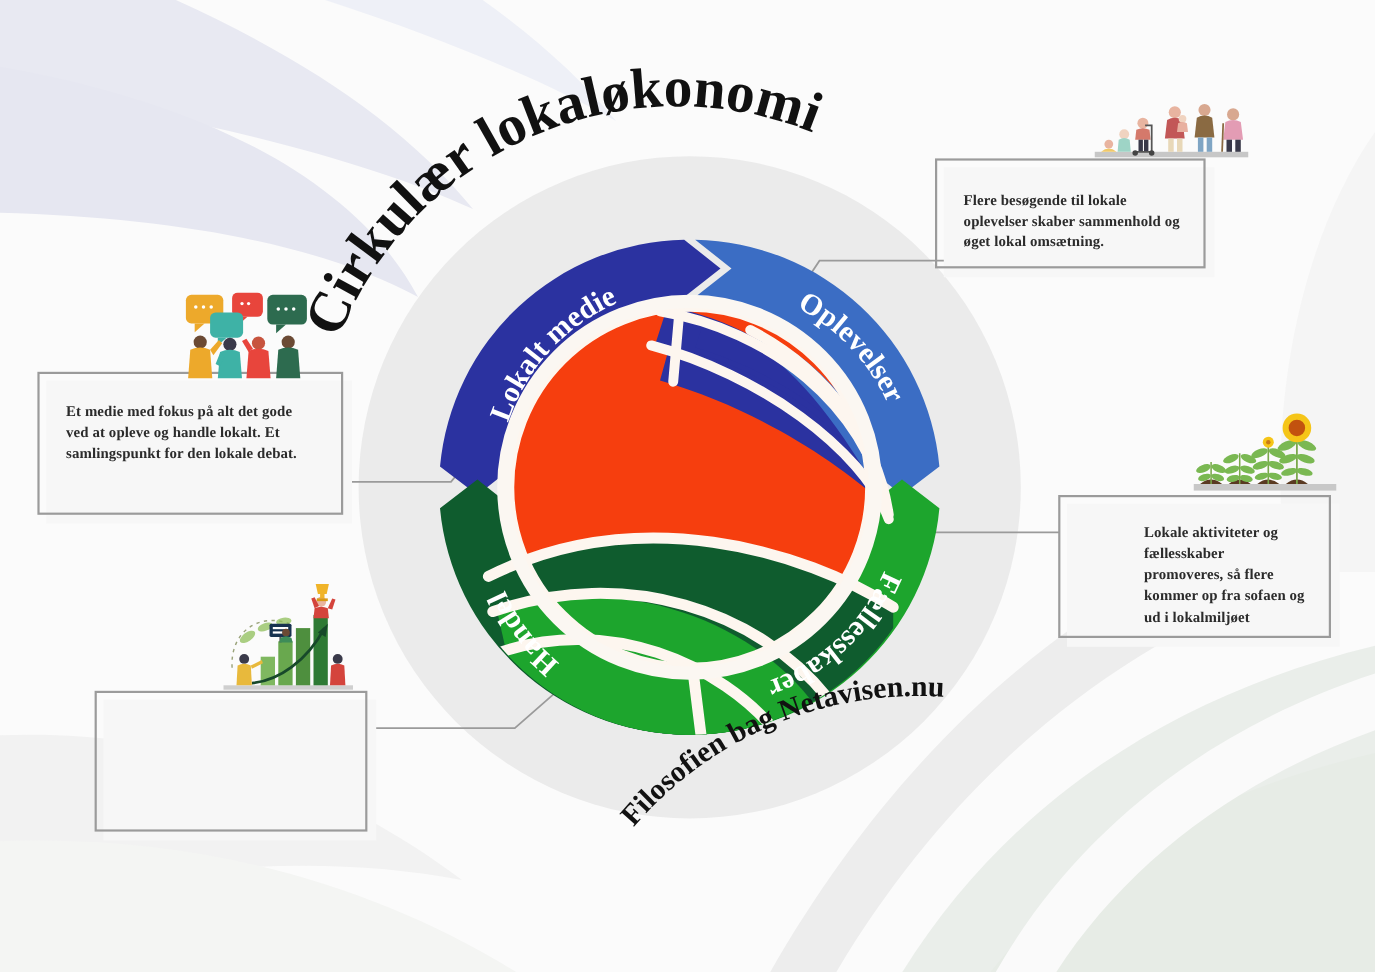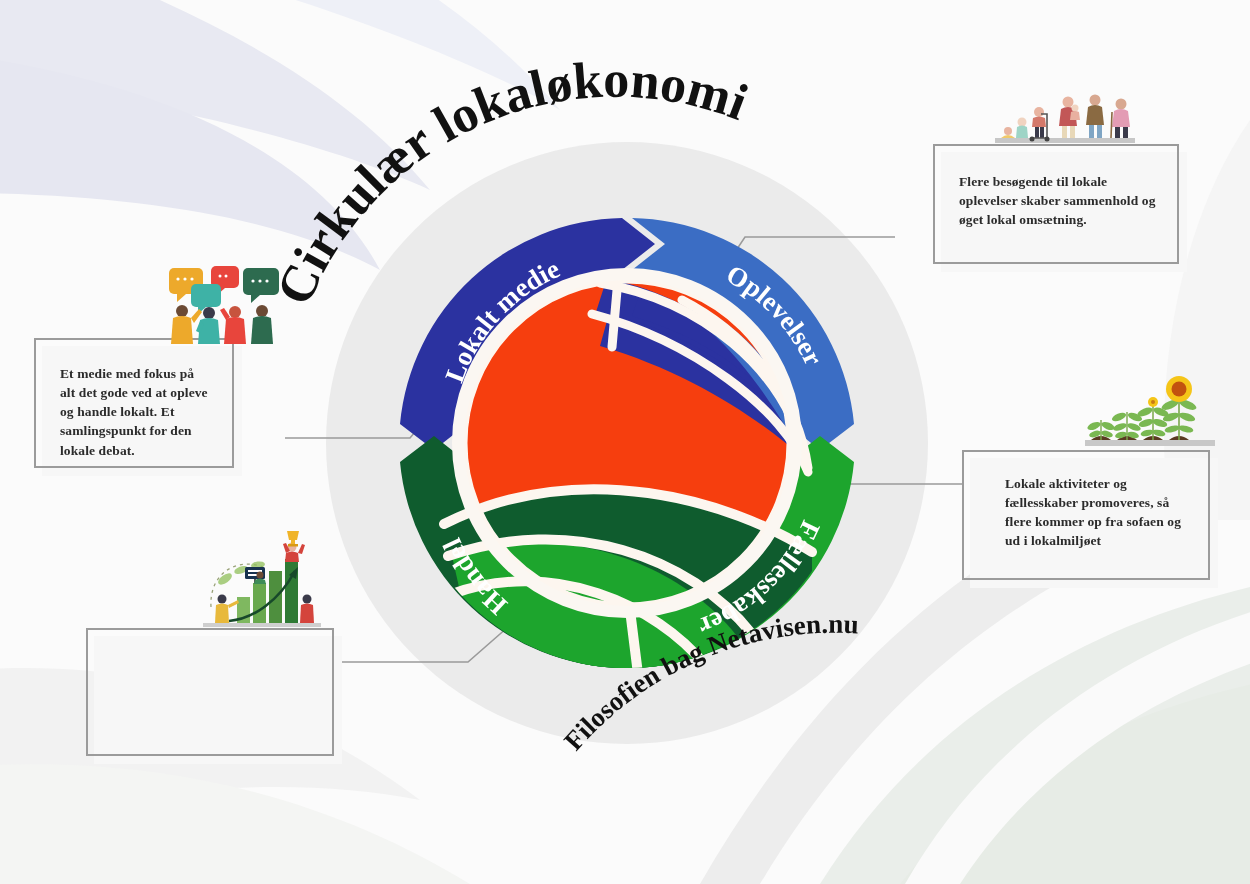--- a/index.html
+++ b/index.html
@@ -226,21 +226,21 @@
 
     <text font-family="Liberation Serif, serif" font-weight="bold" font-size="52" fill="#111111">
       <textPath href="#arcTitle" startOffset="50%" text-anchor="middle">Cirkulær lokaløkonomi</textPath>
     </text>
 
     <text font-family="Liberation Serif, serif" font-weight="bold" font-size="27" fill="#111111">
       <textPath href="#arcCaption" startOffset="50%" text-anchor="middle">Filosofien bag Netavisen.nu</textPath>
     </text>
   </svg>
 
-  <div class="callout" style="left:34px; top:338px; width:200px; height:130px;">
+  <div class="callout" style="left:34px; top:338px; width:278px; height:130px;">
     <div class="callout-card"></div>
     <div class="callout-frame"></div>
     <div class="callout-text" style="padding:26px 24px 0 26px;">Et medie med fokus på alt det gode ved at opleve og handle lokalt. Et samlingspunkt for den lokale debat.</div>
   </div>
 
   <div class="illo" style="left:165px; top:266px;">
     <svg width="118" height="78" viewBox="0 0 118 78">
 
       <rect x="4" y="2" width="34" height="26" rx="5" fill="#eda92b"></rect>
       <path d="M 12,28 L 12,36 L 21,28 Z" fill="#eda92b"></path>
@@ -274,21 +274,21 @@
         <path d="M 61,53 q 9,-4 18,0 l 2,25 l -22,0 Z" fill="#e8453c"></path>
         <path d="M 61,54 l -6,-10 l 4,-2 l 6,9 Z" fill="#e8453c"></path>
       </g>
       <g>
         <circle cx="97" cy="45" r="6" fill="#6b4a34"></circle>
         <path d="M 88,52 q 9,-4 18,0 l 2,26 l -22,0 Z" fill="#2d6b4f"></path>
       </g>
     </svg>
   </div>
 
-  <div class="callout" style="left:933px; top:144px; width:246px; height:120px;">
+  <div class="callout" style="left:850px; top:144px; width:246px; height:100px;">
     <div class="callout-card"></div>
     <div class="callout-frame"></div>
     <div class="callout-text" style="padding:28px 22px 0 26px;">Flere besøgende til lokale oplevelser skaber sammenhold og øget lokal omsætning.</div>
   </div>
 
   <div class="illo" style="left:995px; top:82px;">
     <svg width="140" height="64" viewBox="0 0 140 64">
       <rect x="0" y="56" width="140" height="5" fill="#c7c7c7"></rect>
 
       <g>
@@ -333,21 +333,21 @@
          <rect x="120" y="45" width="5" height="11" fill="#3a3a4a"></rect>
          <rect x="128" y="45" width="5" height="11" fill="#3a3a4a"></rect>
          <path d="M 117,30 L 116,56" stroke="#8a6a42" stroke-width="1.6"></path>
       </g>
     </svg>
   </div>
 
   <div class="callout" style="left:962px; top:450px; width:248px; height:130px;">
     <div class="callout-card"></div>
     <div class="callout-frame"></div>
-    <div class="callout-text" style="padding:24px 22px 0 43px;">Lokale aktiviteter og fællesskaber promoveres, så flere kommer op fra sofaen og ud i lokalmiljøet</div>
+    <div class="callout-text" style="padding:24px 22px 0 43px;margin-left:35px;">Lokale aktiviteter og fællesskaber promoveres, så flere kommer op fra sofaen og ud i lokalmiljøet</div>
   </div>
 
   <div class="illo" style="left:1085px; top:372px;">
     <svg width="130" height="78" viewBox="0 0 130 78">
       <rect x="0" y="68" width="130" height="6" fill="#c8c8c8"></rect>
       <g fill="#5a3a22">
         <path d="M 6,68 q 10,-8 20,0 Z"></path>
           <path d="M 32,68 q 10,-8 20,0 Z"></path>
         <path d="M 58,68 q 10,-8 20,0 Z"></path>
           <path d="M 84,68 q 10,-8 20,0 Z"></path>

